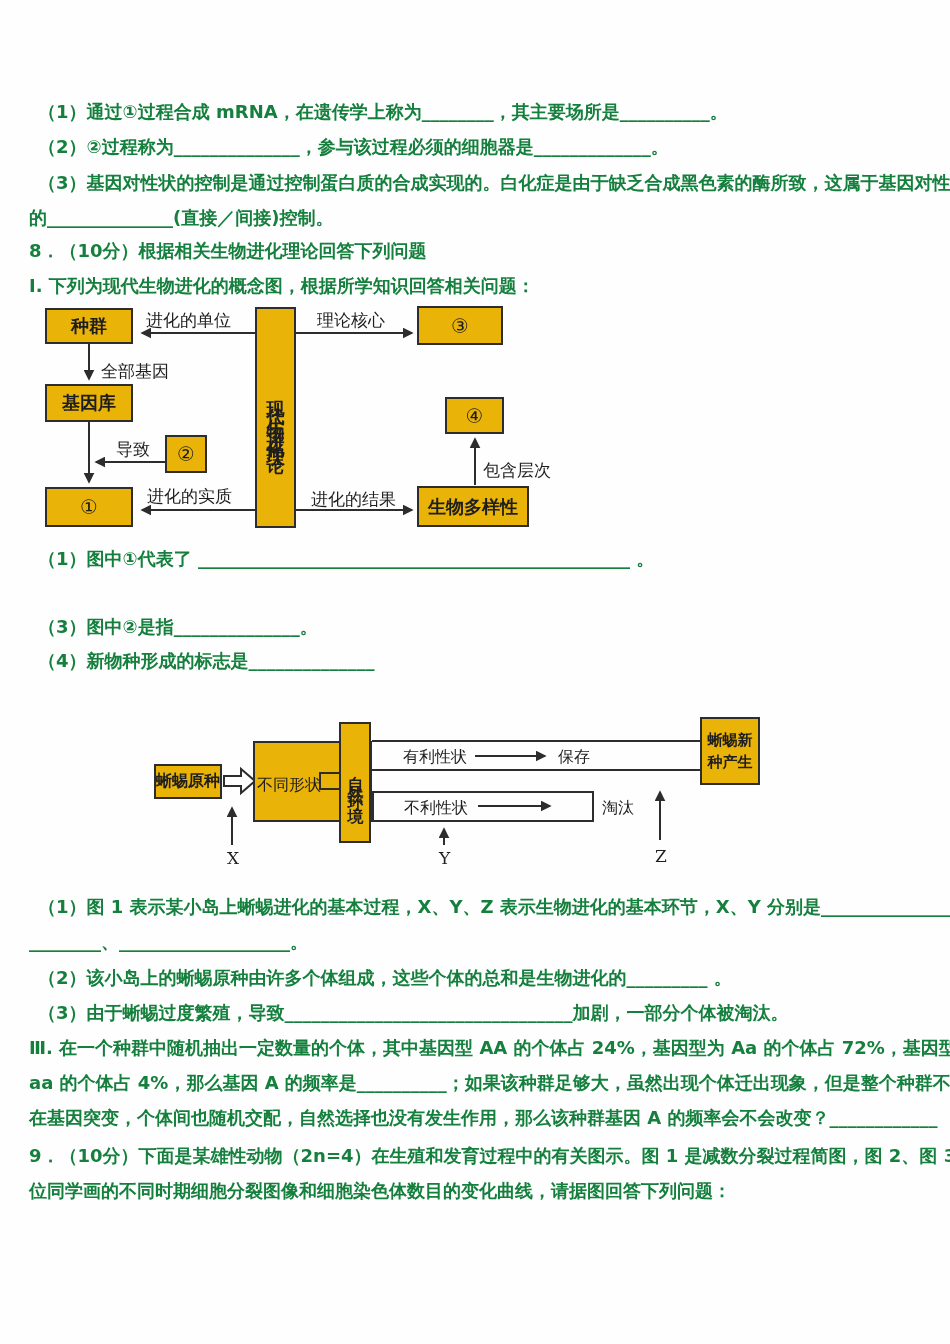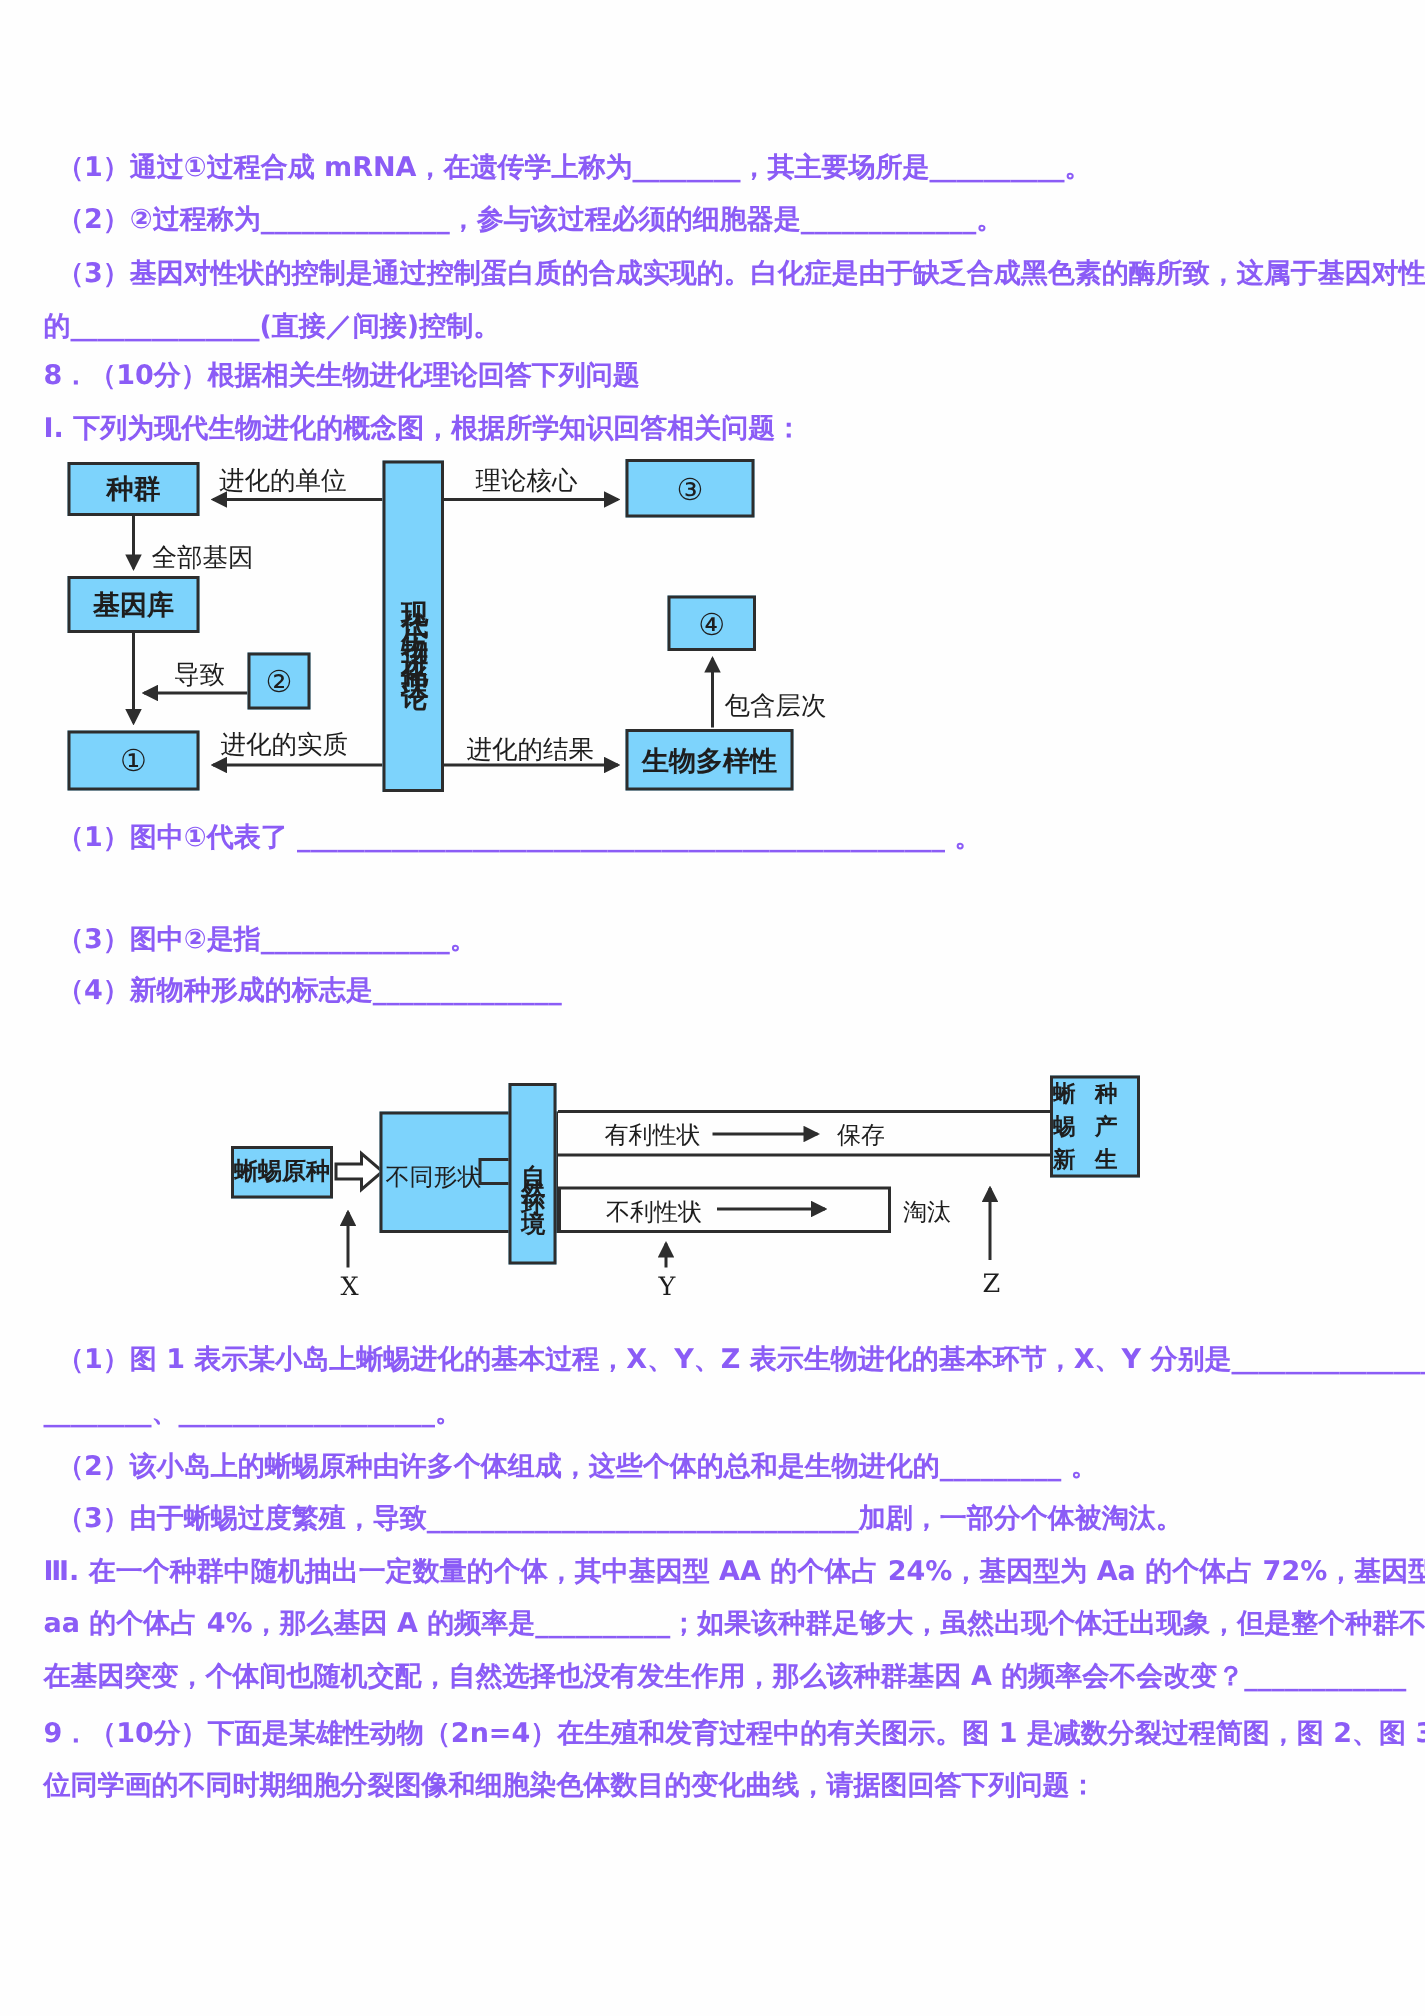--- a/index.html
+++ b/index.html
@@ -2,39 +2,39 @@
 <html><head>
 <meta charset="utf-8">
 <style>
   html,body { margin:0; padding:0; background:#ffffff; }
   #page {
     position:relative; width:950px; height:1344px; background:#fefefe;
     font-family:"DejaVu Sans", sans-serif; color:#1e1e1e; overflow:hidden;
   }
   .tl {
     position:absolute; white-space:pre; font-size:18px; font-weight:700;
-    line-height:22px; height:22px; letter-spacing:0px; color:#8b5cf6;
+    line-height:22px; height:22px; letter-spacing:0px; color:#15803d;
   }
   .dbox {
-    position:absolute; box-sizing:border-box; border:2px solid #2d2d2d; background:#7dd3fc;
+    position:absolute; box-sizing:border-box; border:2px solid #2d2d2d; background:#eab308;
     display:flex; align-items:center; justify-content:center;
     font-size:18px; font-weight:700; z-index:2;
   }
   .dlabel {
     position:absolute; white-space:nowrap; font-size:17px; font-weight:400; z-index:3;
   }
   .small { font-size:16px; }
   .circ { font-size:20px; font-weight:400; }
   .vtext {
     writing-mode:vertical-rl; text-orientation:upright; letter-spacing:8px;
     font-weight:700;
   }
   .xyz { font-family:"DejaVu Serif", serif; font-size:17px; font-weight:400; }
   #arrow-layer { position:absolute; left:0; top:0; z-index:1; pointer-events:none; }
-  .newsp { flex-direction:row; line-height:22px; font-size:15px; }
+  .newsp { flex-direction:column; line-height:22px; font-size:15px; }
 </style>
 </head>
 <body>
 
 <div id="page">
 
   <svg id="arrow-layer" width="950" height="1344" viewBox="0 0 950 1344">
     <defs>
       <marker id="ah" viewBox="0 0 10 10" refX="8.5" refY="5" markerWidth="11" markerHeight="11" markerUnits="userSpaceOnUse" orient="auto">
         <path d="M0,0 L10,5 L0,10 z" fill="#2d2d2d"></path>

